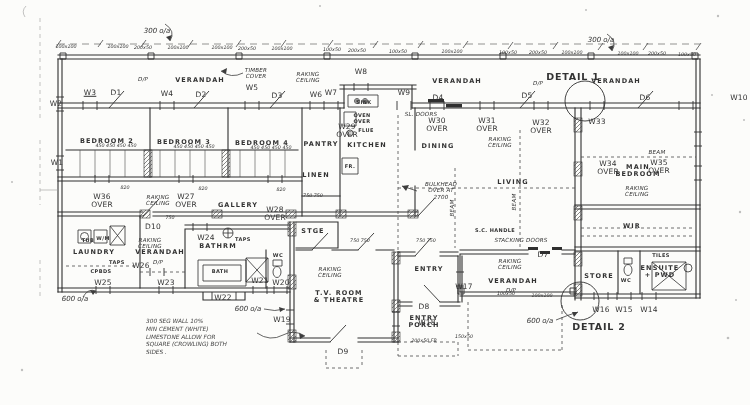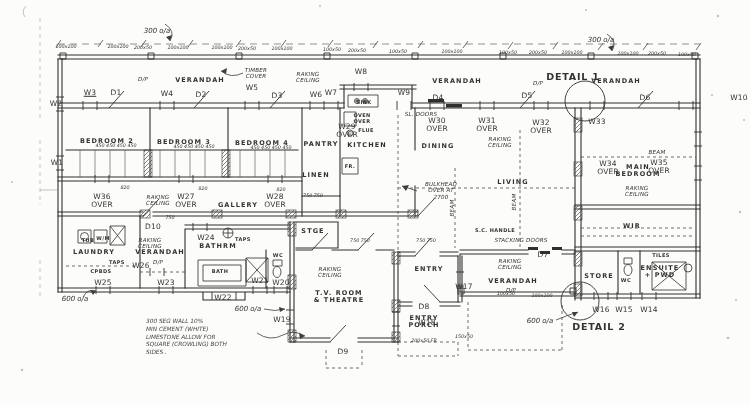--- a/index.html
+++ b/index.html
@@ -222,21 +222,21 @@
       <span class="lbl win" style="left: 282px; top: 320px;">W19</span>
       <span class="lbl win" style="left: 281px; top: 283px;">W20</span>
       <span class="lbl win" style="left: 260px; top: 281px;">W21</span>
       <span class="lbl win" style="left: 223px; top: 298px;">W22</span>
       <span class="lbl win" style="left: 166px; top: 283px;">W23</span>
       <span class="lbl win" style="left: 206px; top: 238px;">W24</span>
       <span class="lbl win" style="left: 103px; top: 283px;">W25</span>
       <span class="lbl win" style="left: 141px; top: 266px;">W26</span>
       <span class="lbl win" style="left: 186px; top: 201px;">W27
 OVER</span>
-      <span class="lbl win" style="left: 275px; top: 201px;">W28
+      <span class="lbl win" style="left: 275px; top: 214px;">W28
 OVER</span>
       <span class="lbl win" style="left: 347px; top: 131px;">W29
 OVER</span>
       <span class="lbl win" style="left: 437px; top: 125px;">W30
 OVER</span>
       <span class="lbl win" style="left: 487px; top: 125px;">W31
 OVER</span>
       <span class="lbl win" style="left: 541px; top: 127px;">W32
 OVER</span>
       <span class="lbl win" style="left: 597px; top: 122px;">W33</span>

